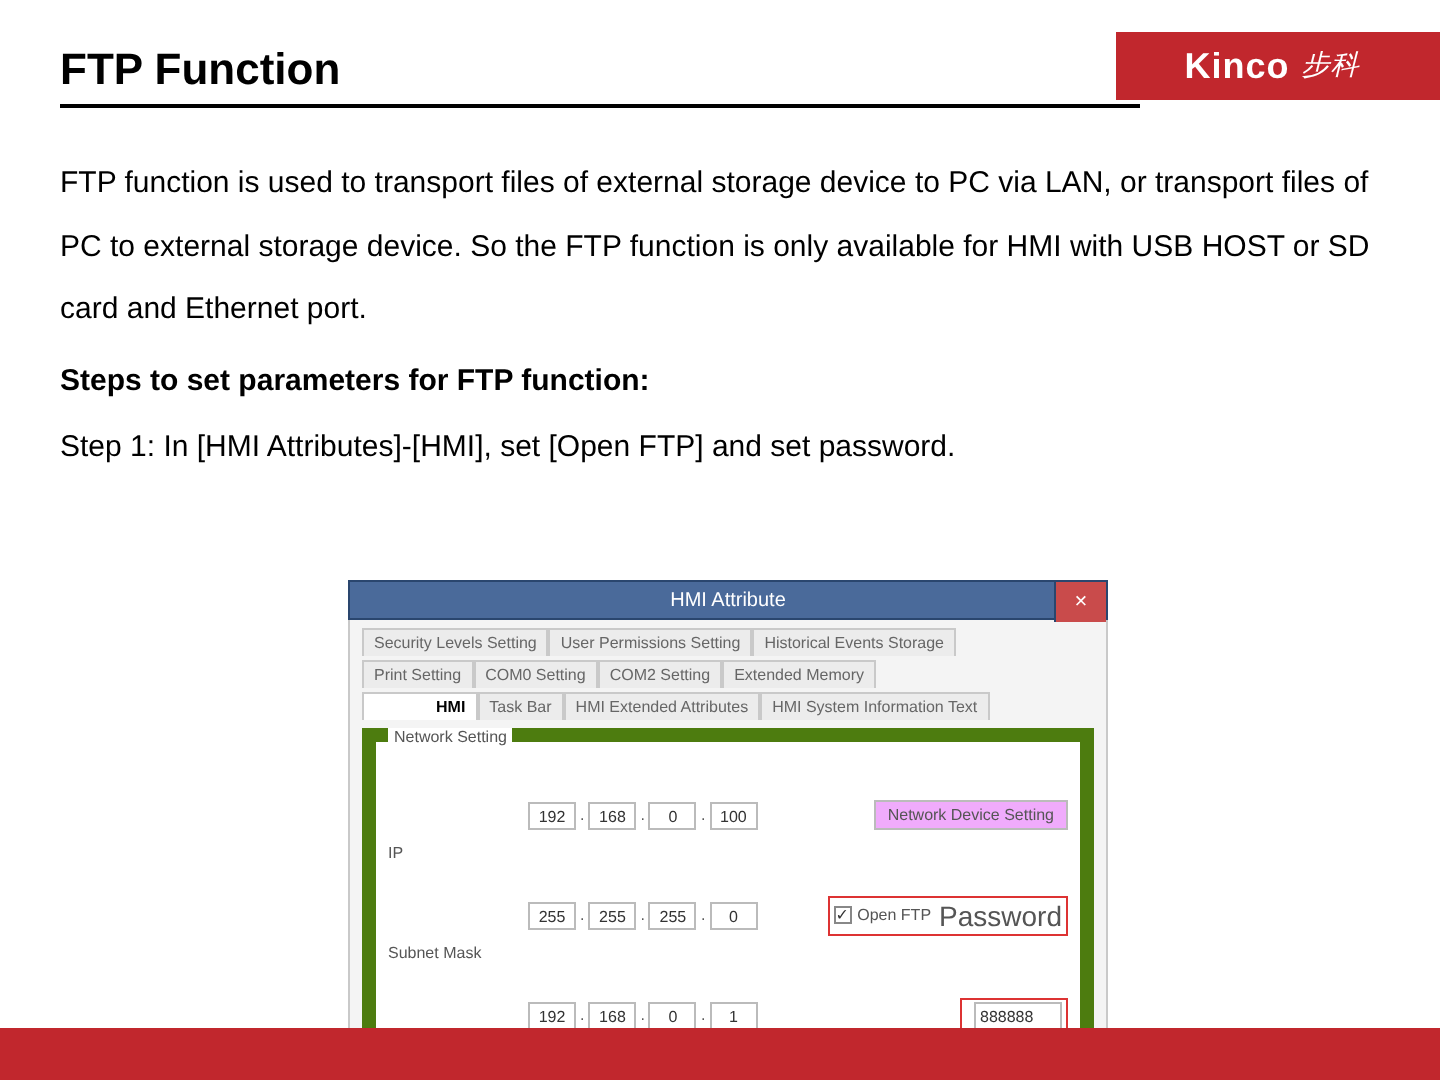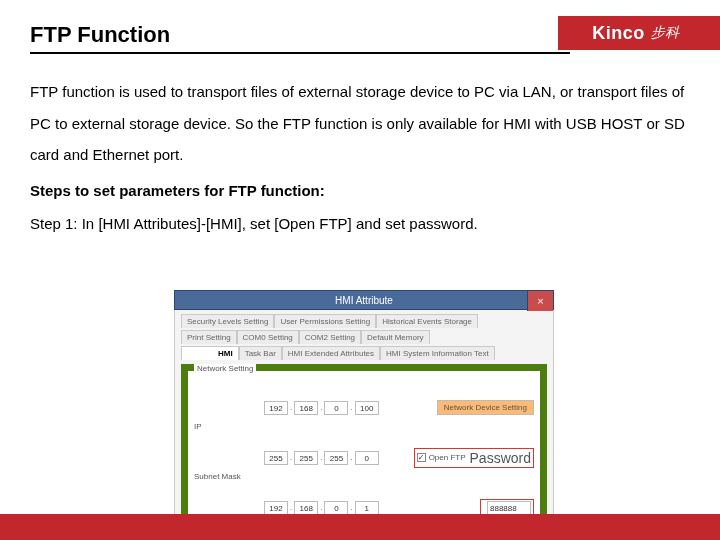--- a/index.html
+++ b/index.html
@@ -70,21 +70,21 @@
     font-size: 8px; background: #fff; padding: 0 3px; color: #555;
   }
   .frow { display: flex; align-items: center; margin: 3px 0; }
   .flabel { width: 70px; font-size: 8px; color: #555; margin-top: 38px;}
   .ip-oct {
     width: 24px; height: 14px; border: 1px solid #bbb; background: #fff;
     font-size: 8px; text-align: center; line-height: 14px; color: #333;
   }
   .dot { font-size: 8px; padding: 0 2px; color: #555;}
   .btnlike {
-    font-size: 8px; border: 1px solid #bbb; background: #fdba74;
+    font-size: 8px; border: 1px solid #bbb; background: #f0abfc;
     padding: 2px 6px; color: #555; margin-left: auto;
   }
   .red-rect { border: 1.5px solid #d33; padding: 1px 2px; display:inline-flex; align-items:center;}
   .chk { width: 9px; height: 9px; border: 1px solid #888; background:#fff;
          display:inline-flex; align-items:center; justify-content:center;
          font-size:8px; color:#333; margin-right:3px;}
   .pwd-field {
     width: 44px; height: 14px; border: 1px solid #bbb; background:#fff;
     font-size: 8px; text-align:left; padding:0 2px; line-height:14px;
     margin-left:4px; color:#333;
@@ -121,21 +121,21 @@
   <div class="dlg-body">
     <div class="tabrow">
       <div class="tab">Security Levels Setting</div>
       <div class="tab">User Permissions Setting</div>
       <div class="tab">Historical Events Storage</div>
     </div>
     <div class="tabrow">
       <div class="tab">Print Setting</div>
       <div class="tab">COM0 Setting</div>
       <div class="tab">COM2 Setting</div>
-      <div class="tab">Default Memory</div>
+      <div class="tab">Extended Memory</div>
     </div>
     <div class="tabrow">
       <div class="tab active">HMI</div>
       <div class="tab">Task Bar</div>
       <div class="tab">HMI Extended Attributes</div>
       <div class="tab">HMI System Information Text</div>
     </div>
 
     <div class="groupbox">
       <span class="groupbox-label">Network Setting</span>

